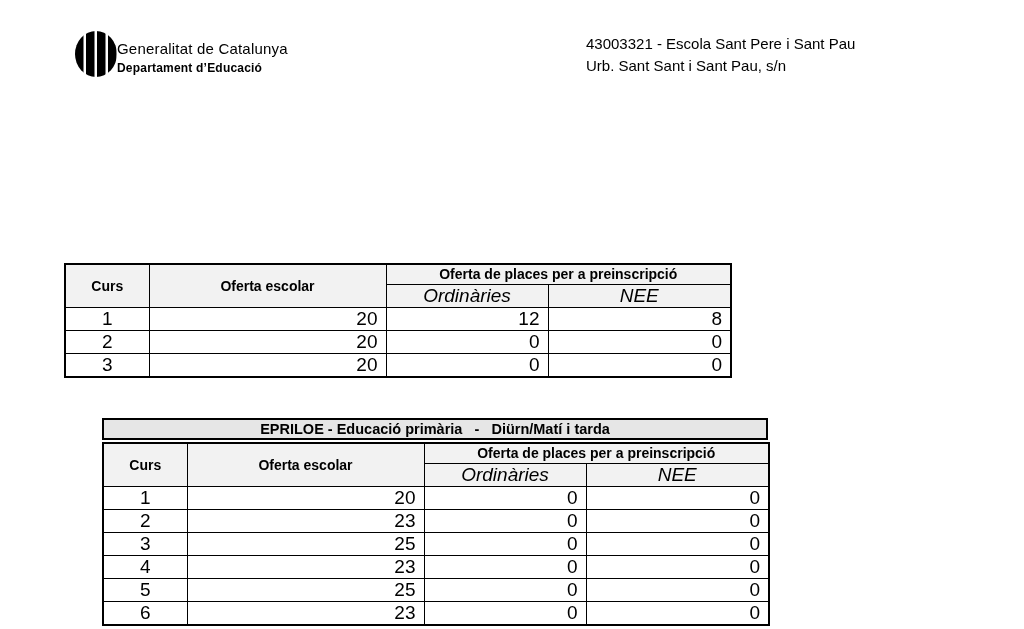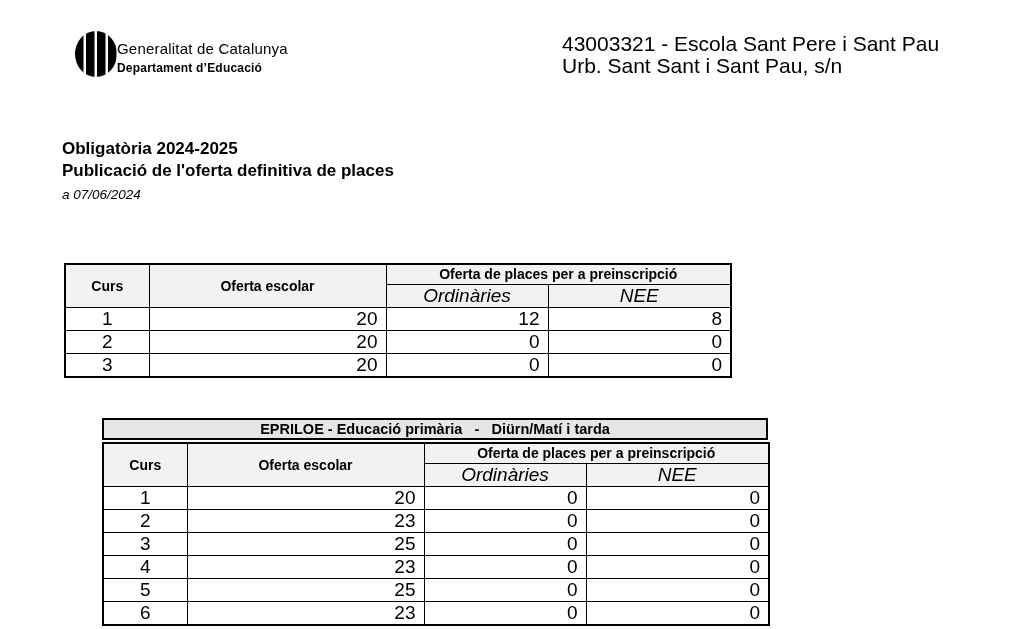--- a/index.html
+++ b/index.html
@@ -13,21 +13,21 @@
   .page { position: absolute; inset: 0; background: #fff; }
 
   
   .brand { position: absolute; left: 75px; top: 30px; display: flex; align-items: flex-end; }
   .brand svg { display: block; }
   .brand-text { padding-top: 6px; }
   .org  { font-size: 15px; line-height: 18px; letter-spacing: .2px; }
   .dept { font-size: 12px; line-height: 20px; font-weight: bold; letter-spacing: .2px; }
 
   
-  .school { position: absolute; left: 562px; top: 33px; font-size: 21px; line-height: 21.5px; }
+  .school { position: absolute; left: 586px; top: 33px; font-size: 15px; line-height: 21.5px; }
 
   
   .titleblock { position: absolute; left: 62px; top: 138px; }
   .doc-title { font-size: 17px; font-weight: bold; line-height: 22px; }
   .doc-date  { font-size: 13.5px; font-style: italic; margin-top: 5px; }
 
   
   .doc-table { position: absolute; left: 64px; width: 666px; }
   .tbl-title {
     border: 2px solid #000; background: #e6e6e6;
@@ -71,25 +71,20 @@
       <div class="org">Generalitat de Catalunya</div>
       <div class="dept">Departament d’Educació</div>
     </div>
   </div>
 
   <div class="school">
     <div>43003321 - Escola Sant Pere i Sant Pau</div>
     <div>Urb. Sant Sant i Sant Pau, s/n</div>
   </div>
 
-  <div class="titleblock">
-    <div class="doc-title">Obligatòria 2024-2025</div>
-    <div class="doc-title">Publicació de l'oferta definitiva de places</div>
-    <div class="doc-date">a 07/06/2024</div>
-  </div>
 
   <div class="doc-table" id="table-0">
     <table>
       <colgroup>
         <col style="width:84px">
           <col style="width:237px">
           <col style="width:162px">
           <col style="width:183px">
       </colgroup>
       <thead>

